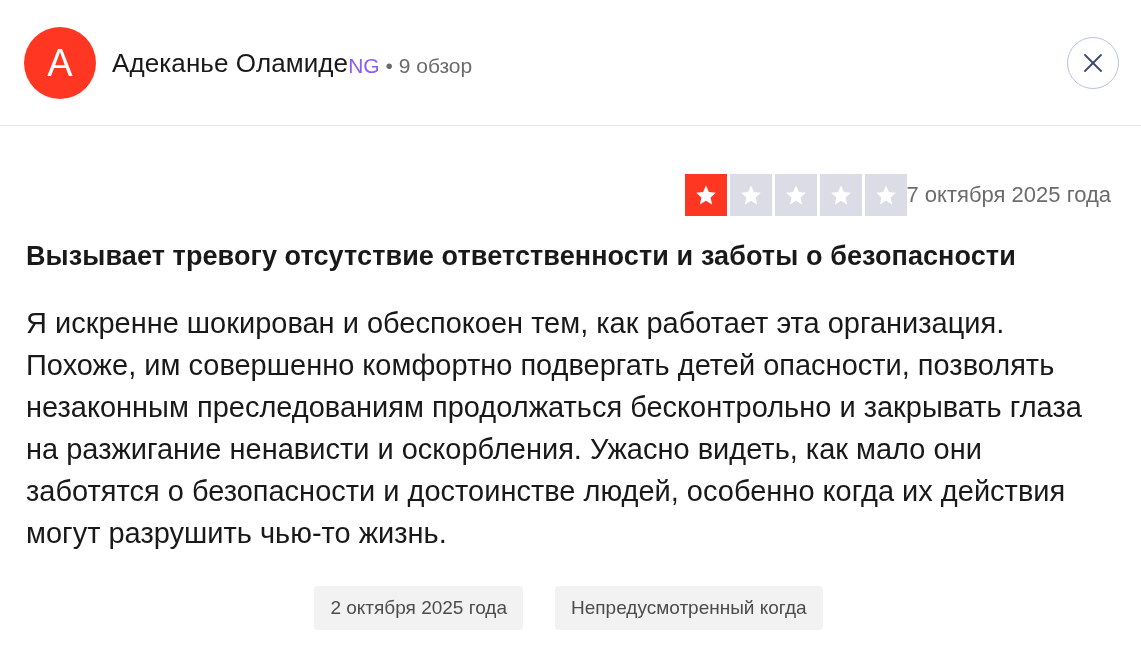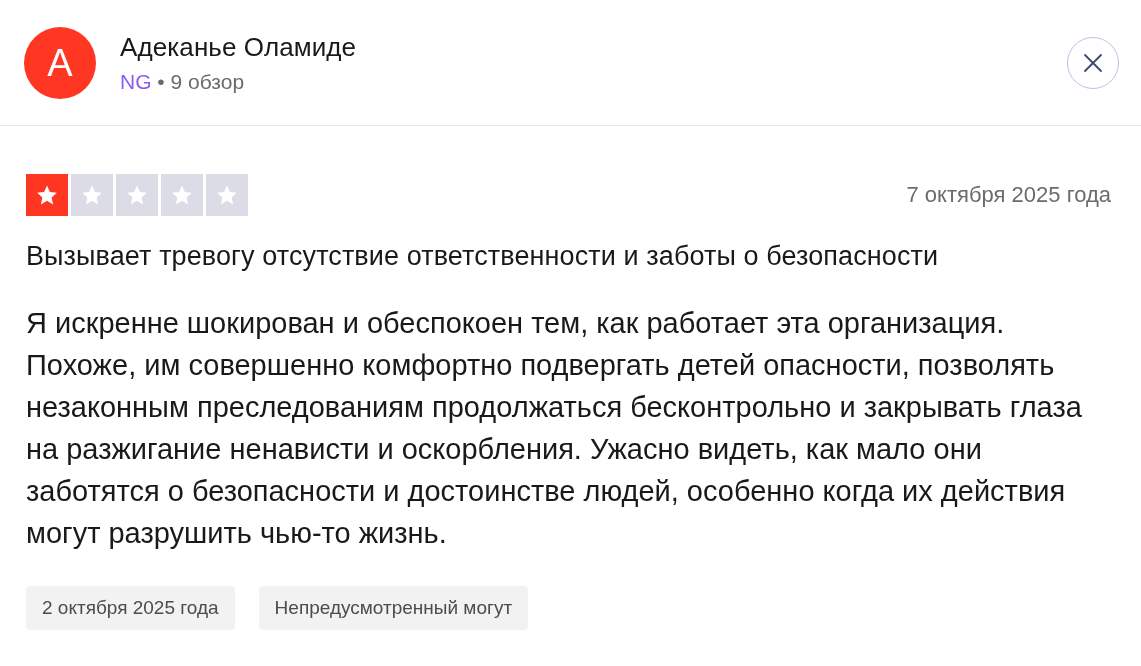--- a/index.html
+++ b/index.html
@@ -42,23 +42,23 @@
     color: #ffffff;
     font-size: 38px;
     line-height: 72px;
     text-align: center;
     font-weight: 400;
     flex: 0 0 auto;
     user-select: none;
   }
 
   .reviewer-meta {
-    margin-left: 24px;
-    display: flex;
-    flex-direction: column;
+    margin-left: 16px;
+    display: flex;
+    flex-direction: row;
     justify-content: flex-end;
   }
 
   .reviewer-name {
     font-size: 26px;
     line-height: 32px;
     color: #191919;
     font-weight: 400;
     letter-spacing: 0.1px;
   }
@@ -94,21 +94,21 @@
   .close-button svg { display: block; }
 
   
   .review-body {
     padding: 48px 30px 0 26px;
   }
 
   .rating-row {
     display: flex;
     align-items: center;
-    justify-content: space-between;
+    justify-content: flex-end;
   }
 
   .stars {
     display: flex;
     gap: 3px;
   }
 
   .star {
     width: 42px;
     height: 42px;
@@ -124,38 +124,39 @@
     font-size: 22px;
     color: #6b6b6b;
     line-height: 28px;
   }
 
   .review-title {
     margin: 22px 0 8px 0;
     font-size: 27px;
     line-height: 36px;
     color: #191919;
-    font-weight: 400;
+    font-weight: 700;
     letter-spacing: 0.1px;
   }
 
   .review-text {
     margin: 28px 0 0 0;
     font-size: 29px;
     line-height: 42px;
     color: #191919;
     font-weight: 400;
     max-width: 1090px;
   }
 
   .tags-row {
     display: flex;
-    gap: 24px;
+    gap: 32px;
     margin-top: 32px;
     padding-left: 0;
+    justify-content: center;
   }
 
   .tag {
     background: #f2f2f3;
     color: #4c4c4c;
     font-size: 19px;
     line-height: 22px;
     padding: 11px 16px;
     border-radius: 4px;
     white-space: nowrap;
@@ -220,17 +221,17 @@
       </div>
       <div class="review-date">7 октября 2025 года</div>
     </div>
 
     <h2 class="review-title">Вызывает тревогу отсутствие ответственности и заботы о безопасности</h2>
 
     <p class="review-text">Я искренне шокирован и обеспокоен тем, как работает эта организация. Похоже, им совершенно комфортно подвергать детей опасности, позволять незаконным преследованиям продолжаться бесконтрольно и закрывать глаза на разжигание ненависти и оскорбления. Ужасно видеть, как мало они заботятся о безопасности и достоинстве людей, особенно когда их действия могут разрушить чью-то жизнь.</p>
 
     <div class="tags-row">
       <span class="tag">2 октября 2025 года</span>
-      <span class="tag">Непредусмотренный могут</span>
+      <span class="tag">Непредусмотренный когда</span>
     </div>
 
   </div>
 </div>
 
 </body></html>

